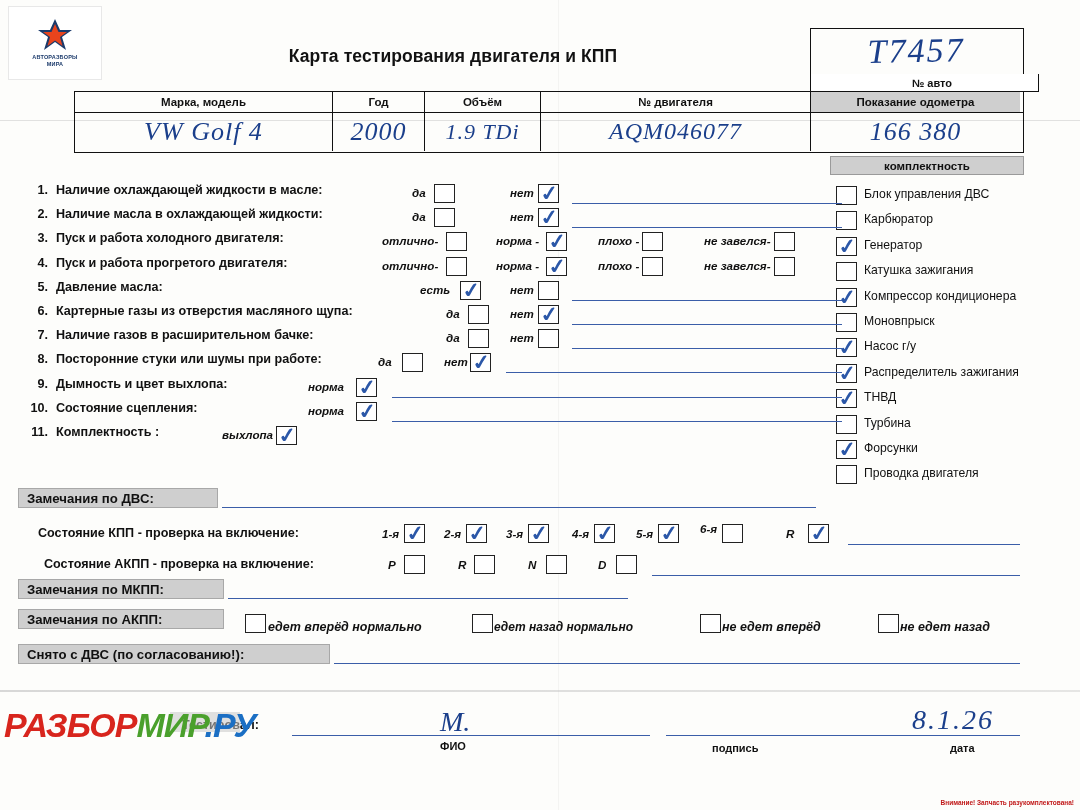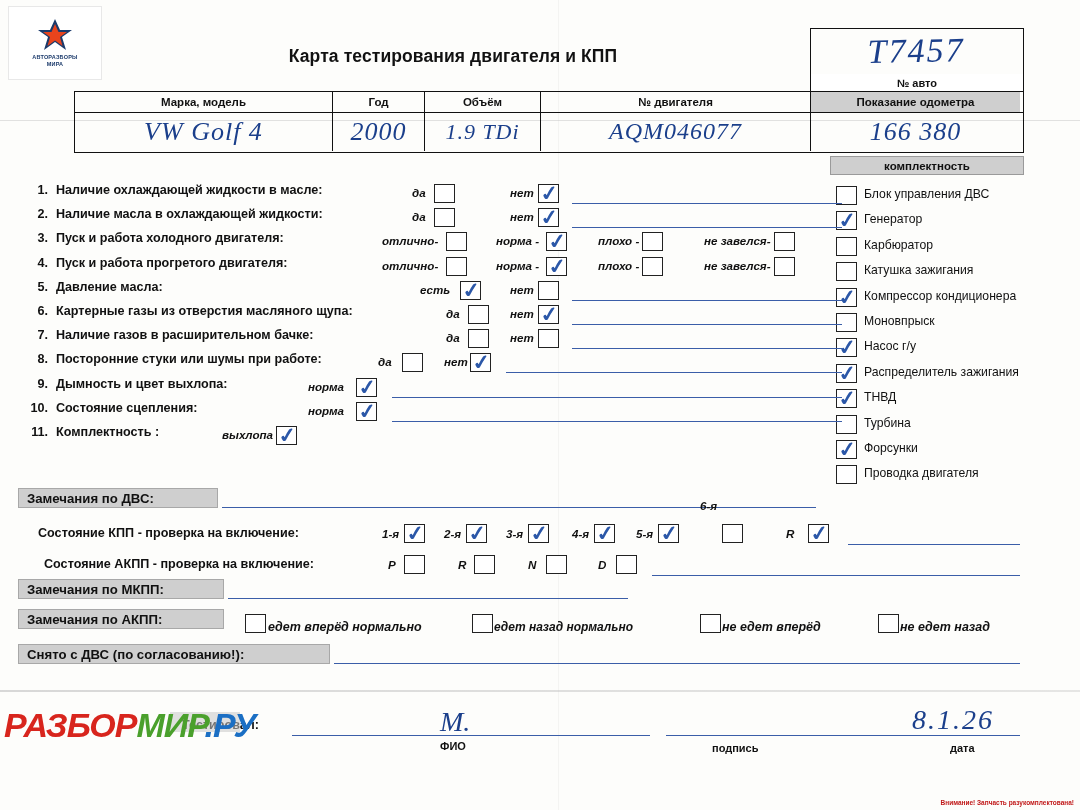--- a/index.html
+++ b/index.html
@@ -38,21 +38,21 @@
     position:absolute;left:812px;top:30px;width:208px;height:42px;
     display:flex;align-items:center;justify-content:center;
     font-family:"Liberation Serif",serif;font-style:italic;font-size:34px;
     color:#1b3f8b;letter-spacing:2px;
     transform:rotate(-1.2deg);
   }
   .auto-label{
     position:absolute;left:810px;top:74px;width:212px;height:17px;
     border:1.3px solid #111;border-top:none;
     display:flex;align-items:center;justify-content:center;
-    font-size:11px;font-weight:bold;background:#fff;
+    font-size:11px;font-weight:bold;background:#fff;padding-left:15px;
   }
 
   
   .tbl{position:absolute;left:74px;top:91px;width:948px;height:60px;border:1.6px solid #111;}
   .tbl .hrow{position:absolute;left:0;top:0;right:0;height:20px;border-bottom:1.3px solid #111;}
   .tbl .cell-h{position:absolute;top:0;height:20px;display:flex;align-items:center;justify-content:center;
     font-size:11.5px;font-weight:bold;border-right:1.3px solid #111;box-sizing:border-box;}
   .tbl .cell-v{position:absolute;top:20px;height:39px;border-right:1.3px solid #111;box-sizing:border-box;
     display:flex;align-items:center;justify-content:center;}
   .hand{
@@ -150,26 +150,26 @@
 
   <div class="cmp-head">комплектность</div>
 
   <div class="cmp">
     <div class="cr">
         <span class="cb t2" style="opacity:0"></span>
         <span class="cb"></span>
         <span class="t">Блок управления ДВС</span>
       </div>
     <div class="cr">
+        <span class="cb"></span>
+        <span class="t">Карбюратор</span>
+      </div>
+    <div class="cr">
         <span class="cb t2"></span>
         <span class="t">Генератор</span>
-      </div>
-    <div class="cr">
-        <span class="cb"></span>
-        <span class="t">Карбюратор</span>
       </div>
     <div class="cr">
         <span class="cb"></span>
         <span class="t">Катушка зажигания</span>
       </div>
     <div class="cr">
         <span class="cb t2"></span>
         <span class="t">Компрессор кондиционера</span>
       </div>
     <div class="cr">
@@ -323,21 +323,21 @@
   <span class="opt" style="left:382px;top:527px;">1-я</span>
   <span class="cb t2" style="position:absolute;left:404px;top:524px;"></span>
   <span class="opt" style="left:444px;top:527px;">2-я</span>
   <span class="cb t2" style="position:absolute;left:466px;top:524px;"></span>
   <span class="opt" style="left:506px;top:527px;">3-я</span>
   <span class="cb t2" style="position:absolute;left:528px;top:524px;"></span>
   <span class="opt" style="left:572px;top:527px;">4-я</span>
   <span class="cb t2" style="position:absolute;left:594px;top:524px;"></span>
   <span class="opt" style="left:636px;top:527px;">5-я</span>
   <span class="cb t2" style="position:absolute;left:658px;top:524px;"></span>
-  <span class="opt" style="left:700px;top:499px;">6-я</span>
+  <span class="opt" style="left:700px;top:522px;">6-я</span>
   <span class="cb" style="position:absolute;left:722px;top:524px;"></span>
   <span class="opt" style="left:786px;top:527px;">R</span>
   <span class="cb t2" style="position:absolute;left:808px;top:524px;"></span>
   <div class="uline" style="left:848px;top:543px;width:172px;"></div>
 
   <div class="plain" style="left:44px;top:557px;">Состояние АКПП - проверка на включение:</div>
   <span class="opt" style="left:388px;top:558px;">P</span>
   <span class="cb" style="position:absolute;left:404px;top:555px;"></span>
   <span class="opt" style="left:458px;top:558px;">R</span>
   <span class="cb" style="position:absolute;left:474px;top:555px;"></span>

